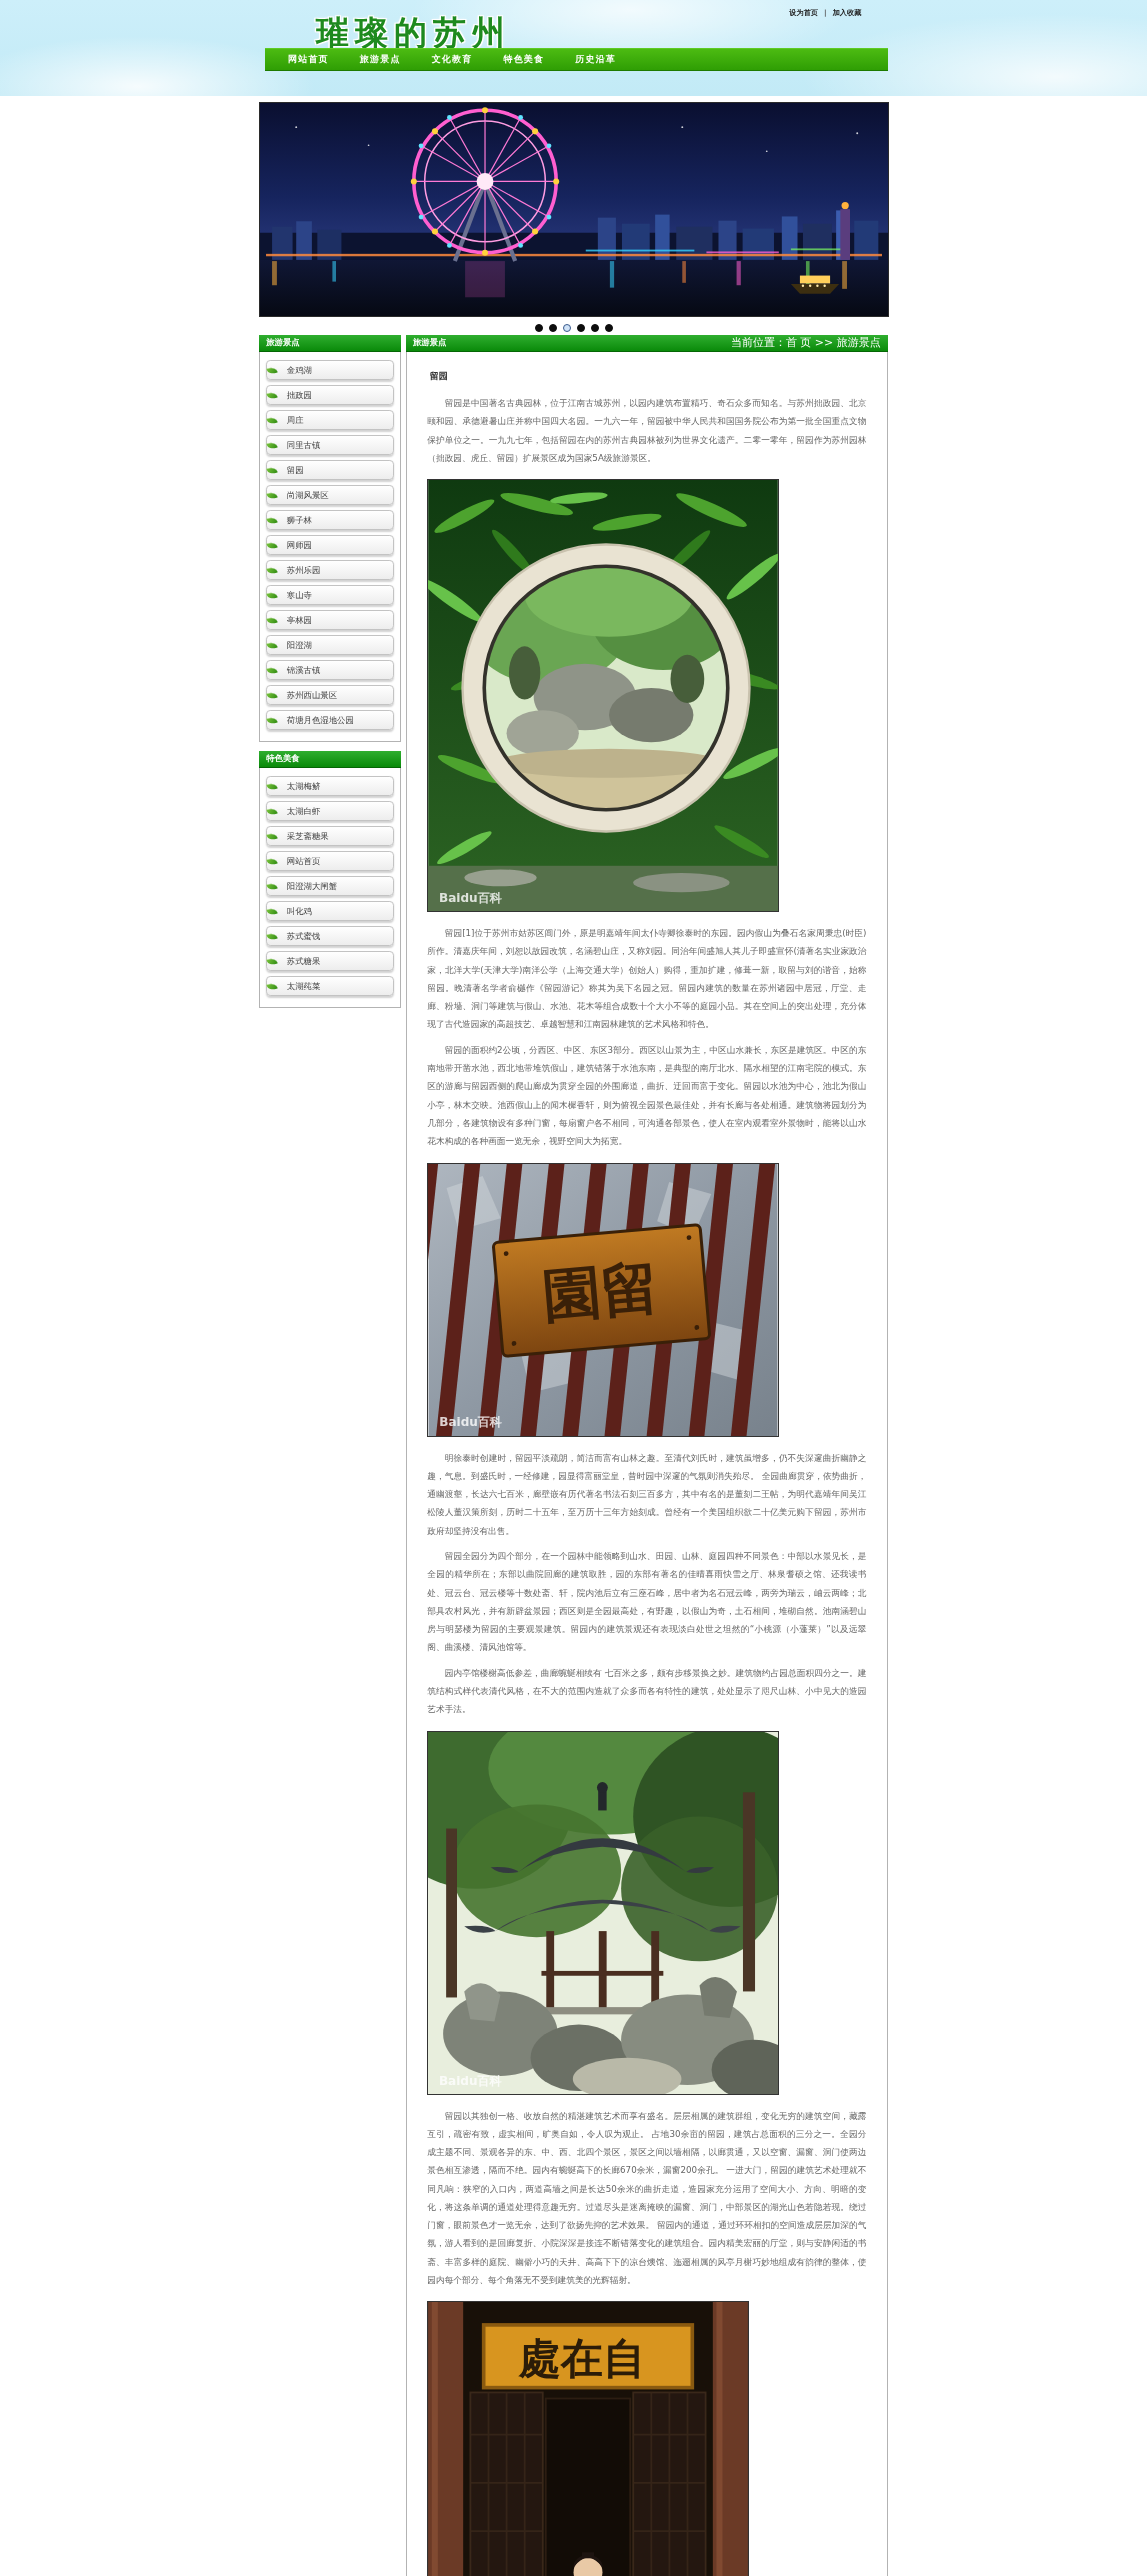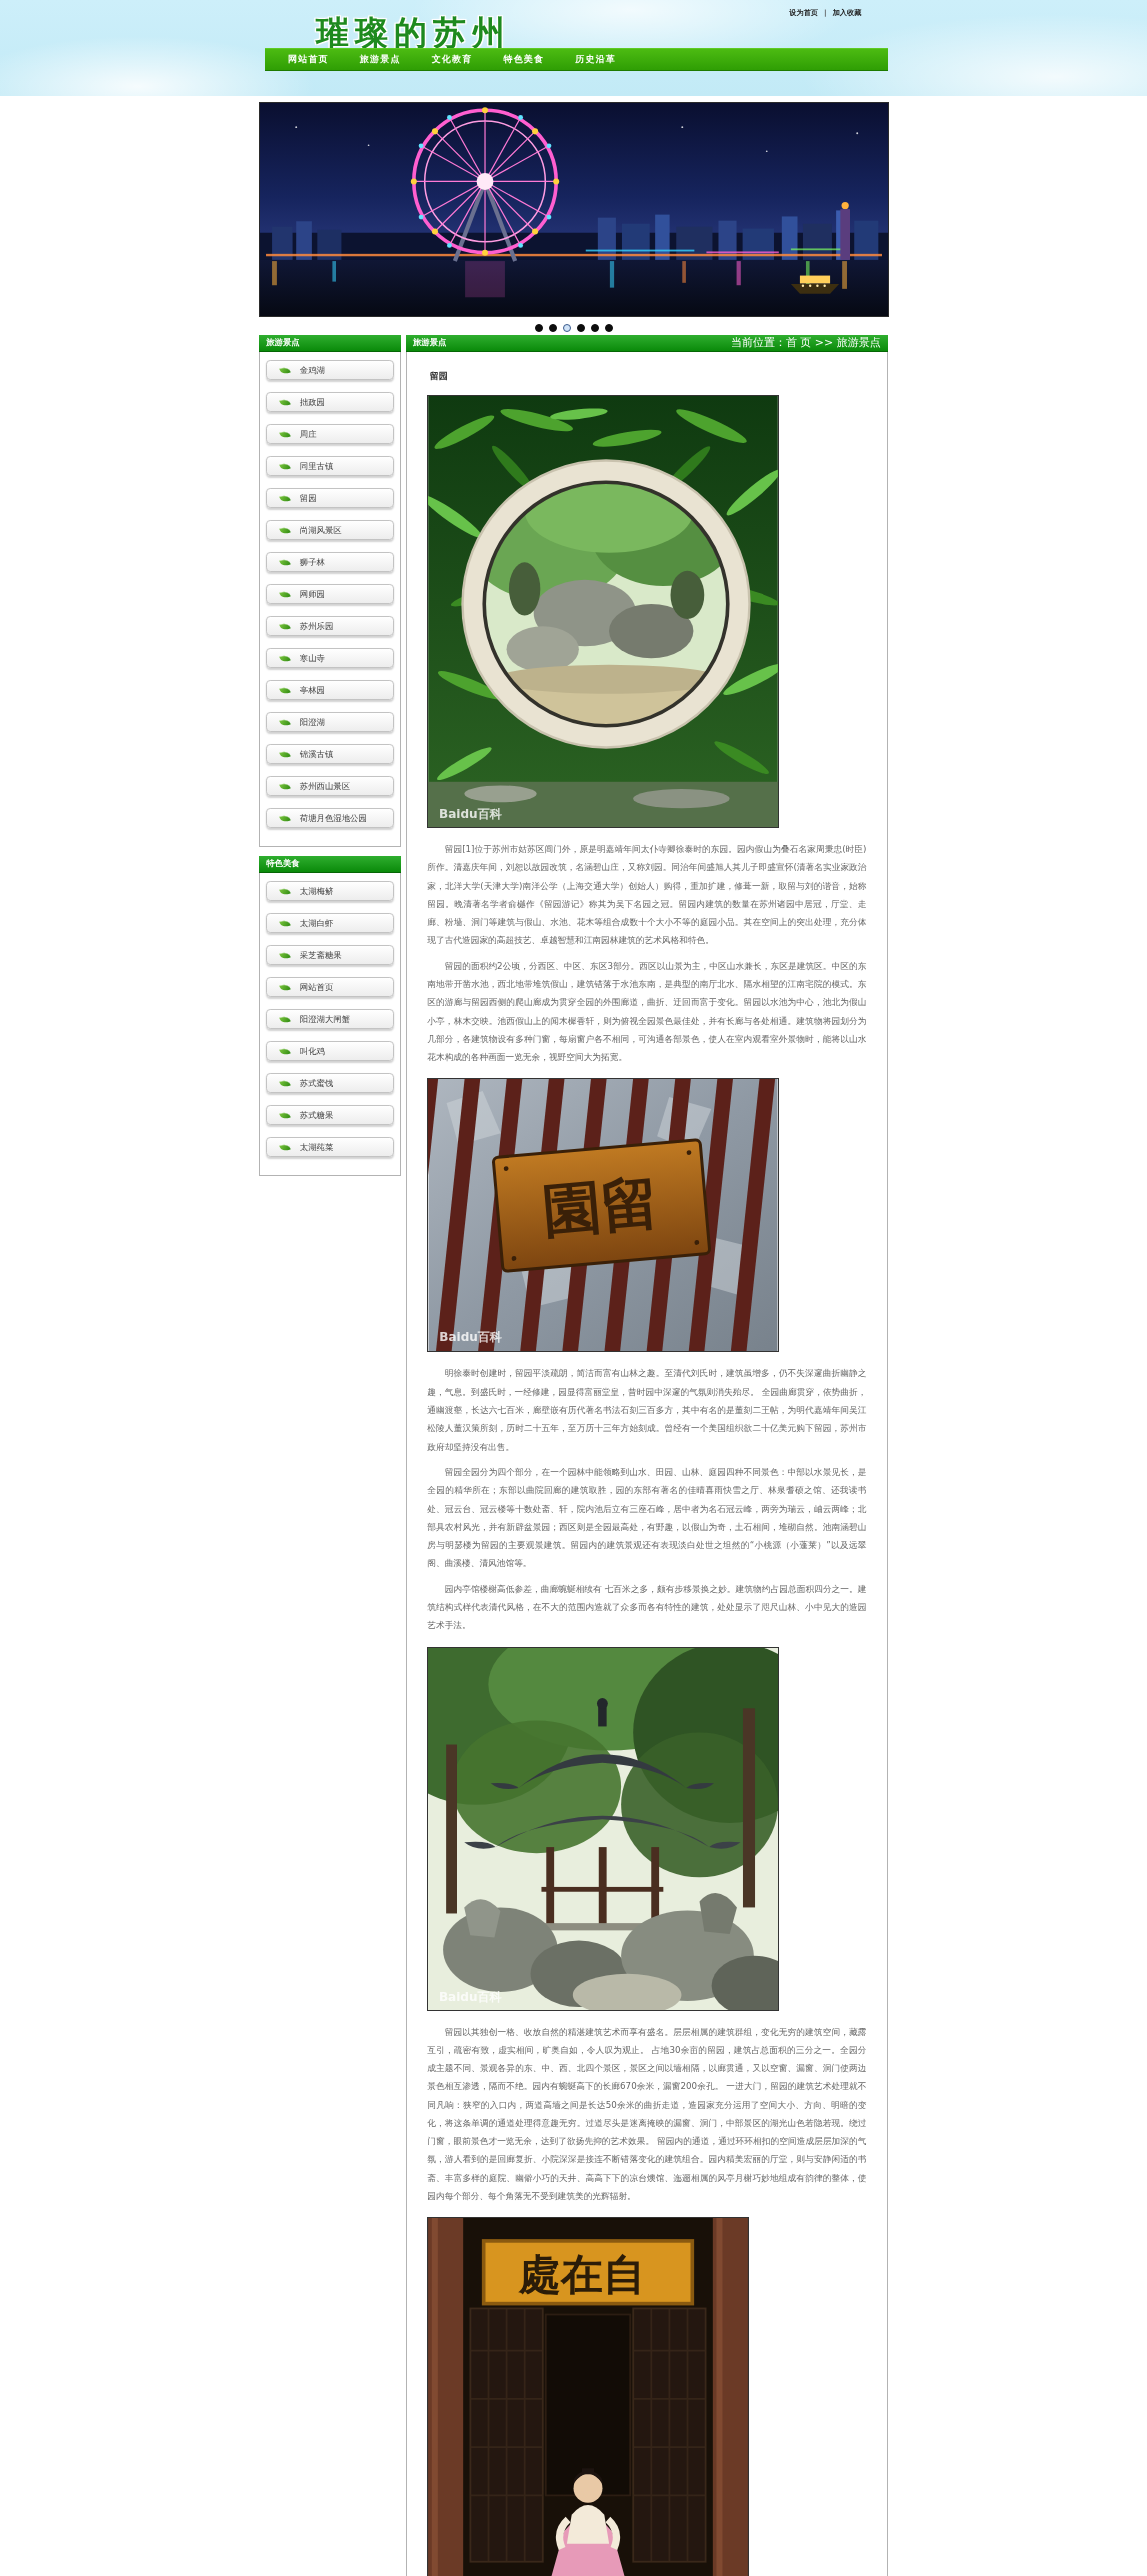--- a/index.html
+++ b/index.html
@@ -32,23 +32,23 @@
   .dot{display:inline-block;width:6px;height:6px;border-radius:50%;background:#0d0d0d;margin:0 3px;border:0.6px solid #0d0d0d;cursor:pointer;vertical-align:middle;}
   .dot.active{background:#cfe2f7;border:0.6px solid #3a5a8c;}
 
   
   .cols{display:flex;align-items:flex-start;gap:4.8px;margin-top:4.8px;}
   .side{width:142px;flex:0 0 auto;}
   .secbar{height:17px;background:linear-gradient(#2fae2f,#0a8a0a);border-bottom:1.2px solid #056605;
           color:#fff;font-size:8.4px;font-weight:bold;display:flex;align-items:center;justify-content:space-between;padding:0 7.2px;box-sizing:border-box;}
   .sidebox{border:0.6px solid #b3b3b3;border-top:none;background:#fff;padding:8.4px 6px 6px 6px;margin-bottom:8.4px;}
   ul.menu{list-style:none;margin:0;padding:0;}
-  ul.menu li{height:18px;margin-bottom:12px;border:0.6px solid #c3c3c3;border-radius:4.2px;
+  ul.menu li{height:18px;margin-bottom:5px;border:0.6px solid #c3c3c3;border-radius:4.2px;
              background:linear-gradient(#ffffff,#ededed);box-shadow:0 1.2px 1.8px rgba(0,0,0,.18);
-             display:flex;align-items:center;padding-left:13px;cursor:pointer;}
+             display:flex;align-items:center;padding-left:0;cursor:pointer;}
   ul.menu li .leaf{width:10.2px;height:7.2px;background:linear-gradient(135deg,#7cc63e,#2f8a12);border-radius:0 85% 0 85%;transform:rotate(-18deg);margin-right:9.6px;flex:0 0 auto;box-shadow:inset 0 0.6px 0.6px rgba(255,255,255,.6);}
   ul.menu li span.txt{font-size:8.4px;color:#3d3d3d;}
 
   
   .main{flex:1 1 auto;width:482px;}
   .main .secbar .crumb{font-size:11px;font-weight:normal;}
   .contentbox{border:0.6px solid #b3b3b3;border-top:none;background:#fff;padding:13.3px 20.5px 24px 20.5px;box-sizing:border-box;min-height:2110px;}
   h1.title{font-size:9px;color:#333;margin:4.8px 0 11px 2.4px;font-weight:bold;}
   .article p{font-size:8.7px;color:#666;line-height:2.1;text-align:justify;text-indent:2em;margin:7.2px 0;}
   figure{margin:12px 0;text-align:left;}
@@ -325,20 +325,21 @@
 
     <div class="main">
       <div class="secbar">
         <span>旅游景点</span>
         <span class="crumb">当前位置：首 页 &gt;&gt; 旅游景点</span>
       </div>
       <div class="contentbox">
         <div class="article">
           <h1 class="title">留园</h1>
 
+          <p>留园是中国著名古典园林，位于江南古城苏州，以园内建筑布置精巧、奇石众多而知名。与苏州拙政园、北京颐和园、承德避暑山庄并称中国四大名园。一九六一年，留园被中华人民共和国国务院公布为第一批全国重点文物保护单位之一。一九九七年，包括留园在内的苏州古典园林被列为世界文化遗产。二零一零年，留园作为苏州园林（拙政园、虎丘、留园）扩展景区成为国家5A级旅游景区。</p>
 
           <figure>
             <svg width="350" height="431" viewBox="0 0 580 715">
               <defs>
                 <linearGradient id="bamb" x1="0" y1="0" x2="0" y2="1">
                     <stop offset="0" stop-color="#0f3a10"></stop>
                     <stop offset="1" stop-color="#2c6423"></stop>
                   </linearGradient>
                 <clipPath id="gate">
                     <circle cx="295" cy="345" r="200"></circle>

